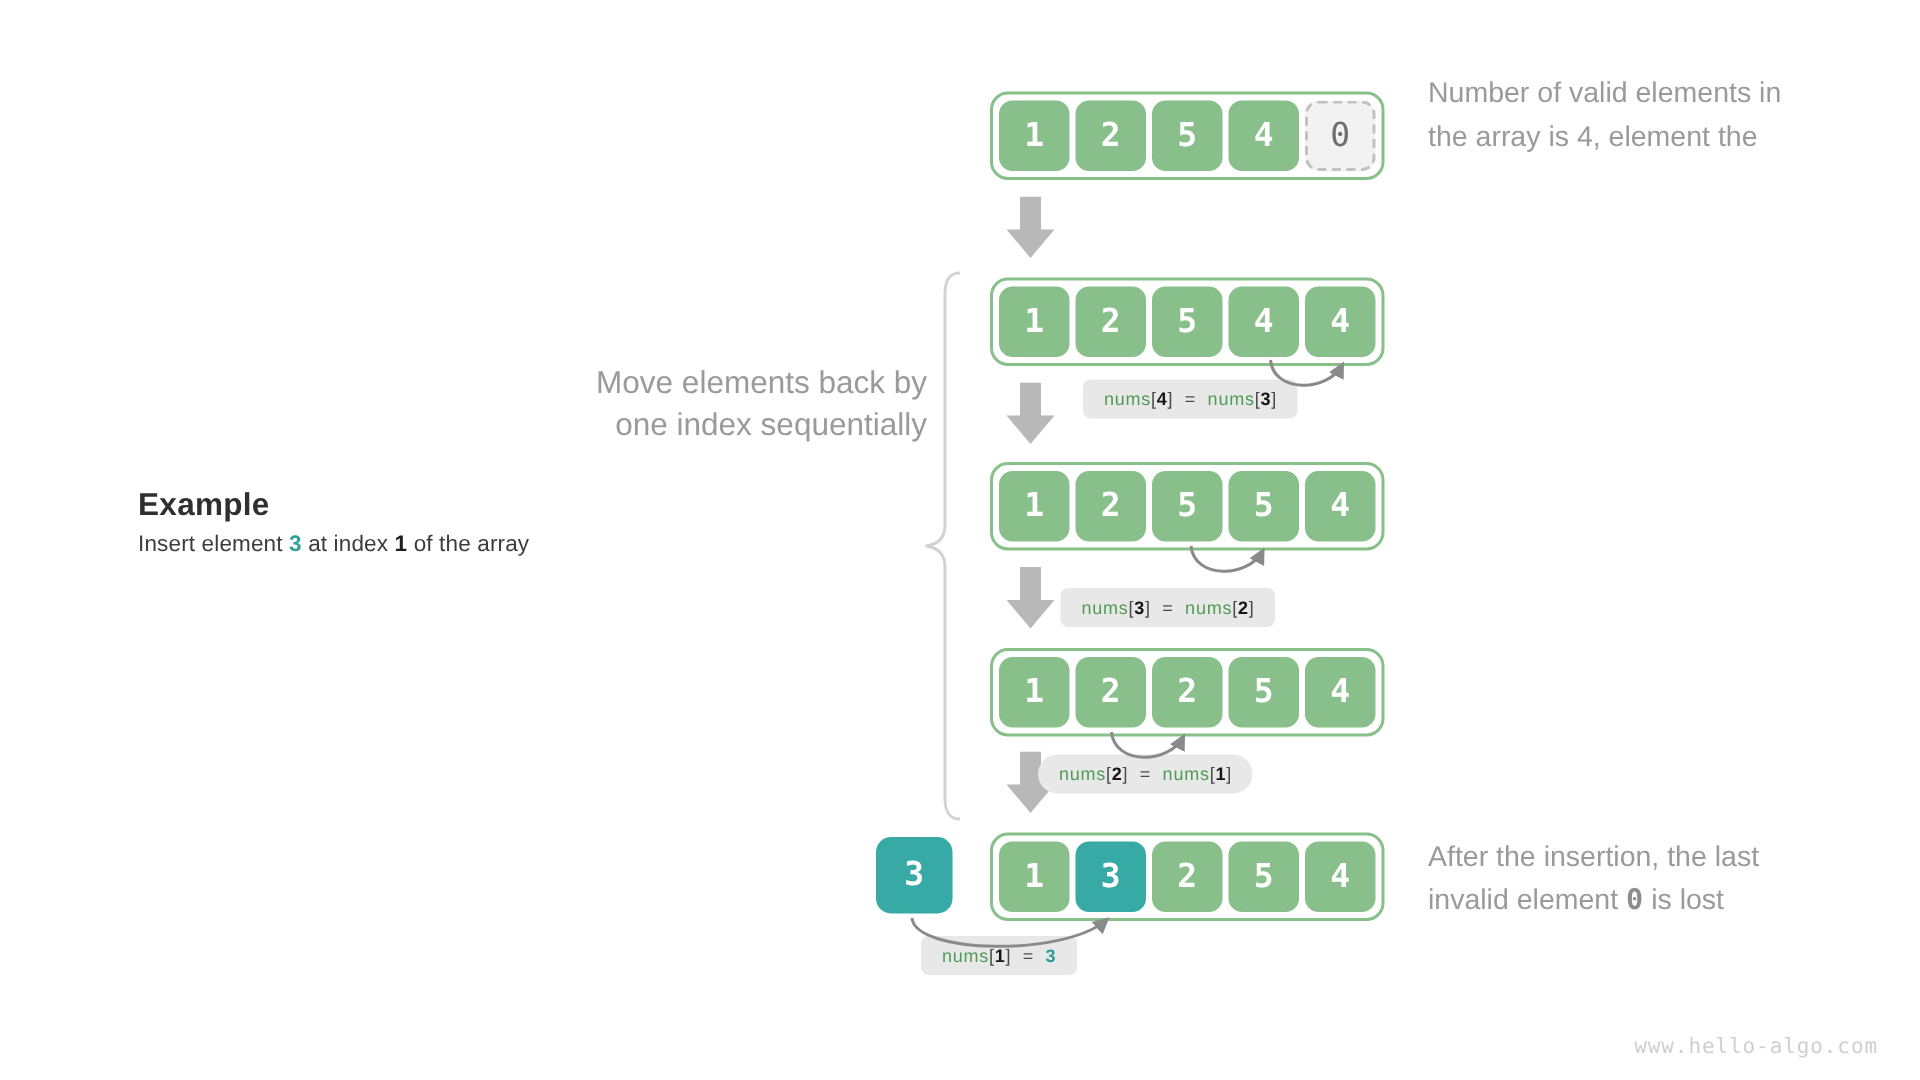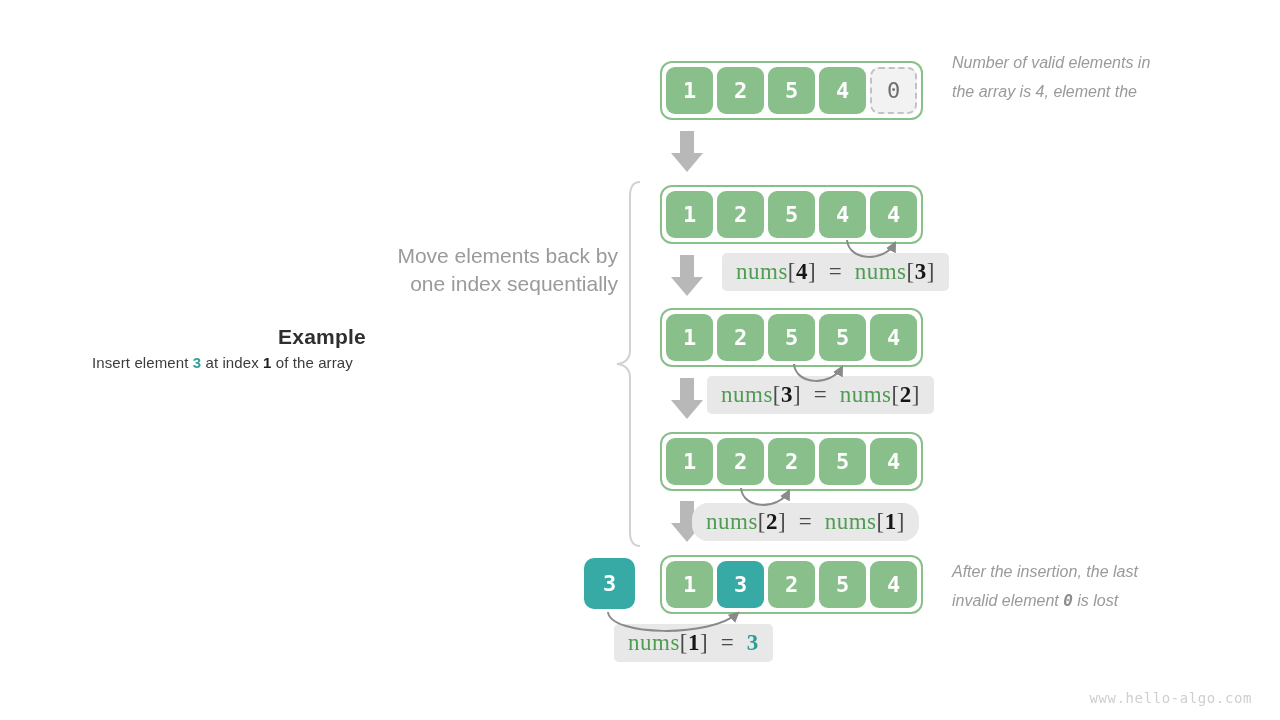--- a/index.html
+++ b/index.html
@@ -22,21 +22,20 @@
   #example-block {
     left: 92px;
     top: 325px;
     width: 460px;
   }
   #example-title {
     font-size: 21px;
     font-weight: bold;
     color: #2f2f2f;
     letter-spacing: 0.2px;
-    text-align: center;
   }
   #example-desc {
     margin-top: 5px;
     font-size: 15px;
     color: #3c3c3c;
     letter-spacing: 0.1px;
   }
   .tealnum { color: #2fa199; font-weight: bold; }
   .blacknum { color: #1f1f1f; font-weight: bold; }
 
@@ -105,38 +104,37 @@
   }
 
   
   .downarrow { width: 34px; height: 42px; }
 
   
   .codebox {
     background: #e8e8e8;
     border-radius: 5px;
     padding: 6px 14px;
-    font-family: Liberation Serif, serif;
-    font-size: 23px;
+    font-family: Liberation Sans, sans-serif;
+    font-size: 12px;
     white-space: pre;
     letter-spacing: 0.5px;
     display: inline-block;
   }
   .c-name { color: #4f9c54; }
   .c-brk  { color: #4a4a4a; }
   .c-idx  { color: #161616; font-weight: bold; }
   .c-eq   { color: #4a4a4a; }
   .c-teal { color: #2b9d96; font-weight: bold; }
 
   
   .sidenote {
-    font-size: 16px;
+    font-size: 19px;
     line-height: 29px;
     color: #9a9a9a;
-    font-style: italic;
   }
   .sidenote b {
     color: #8d8d8d;
     font-family: "DejaVu Sans Mono", monospace;
     font-weight: bold;
   }
 
   
   #watermark {
     right: 28px;
@@ -207,21 +205,21 @@
   <div class="cell">2</div>
   <div class="cell">5</div>
   <div class="cell">5</div>
   <div class="cell">4</div>
 </div>
 
 <svg class="abs downarrow" style="left:670px; top:378px;" viewBox="0 0 34 42">
   <path d="M10 0 H24 V22 H33 L17 41 L1 22 H10 Z" fill="#b8b8b8"></path>
 </svg>
 
-<div class="abs codebox" style="left:707px; top:376px;"><span class="c-name">nums</span><span class="c-brk">[</span><span class="c-idx">3</span><span class="c-brk">]</span><span class="c-eq">  </span><span class="c-eq">=</span><span class="c-eq">  </span><span class="c-name">nums</span><span class="c-brk">[</span><span class="c-idx">2</span><span class="c-brk">]</span></div>
+<div class="abs codebox" style="left:707px; top:392px;"><span class="c-name">nums</span><span class="c-brk">[</span><span class="c-idx">3</span><span class="c-brk">]</span><span class="c-eq">  </span><span class="c-eq">=</span><span class="c-eq">  </span><span class="c-name">nums</span><span class="c-brk">[</span><span class="c-idx">2</span><span class="c-brk">]</span></div>
 
 <div class="abs array" style="left:660px; top:432px;">
   <div class="cell">1</div>
   <div class="cell">2</div>
   <div class="cell">2</div>
   <div class="cell">5</div>
   <div class="cell">4</div>
 </div>
 
 <svg class="abs downarrow" style="left:670px; top:501px;" viewBox="0 0 34 42">

